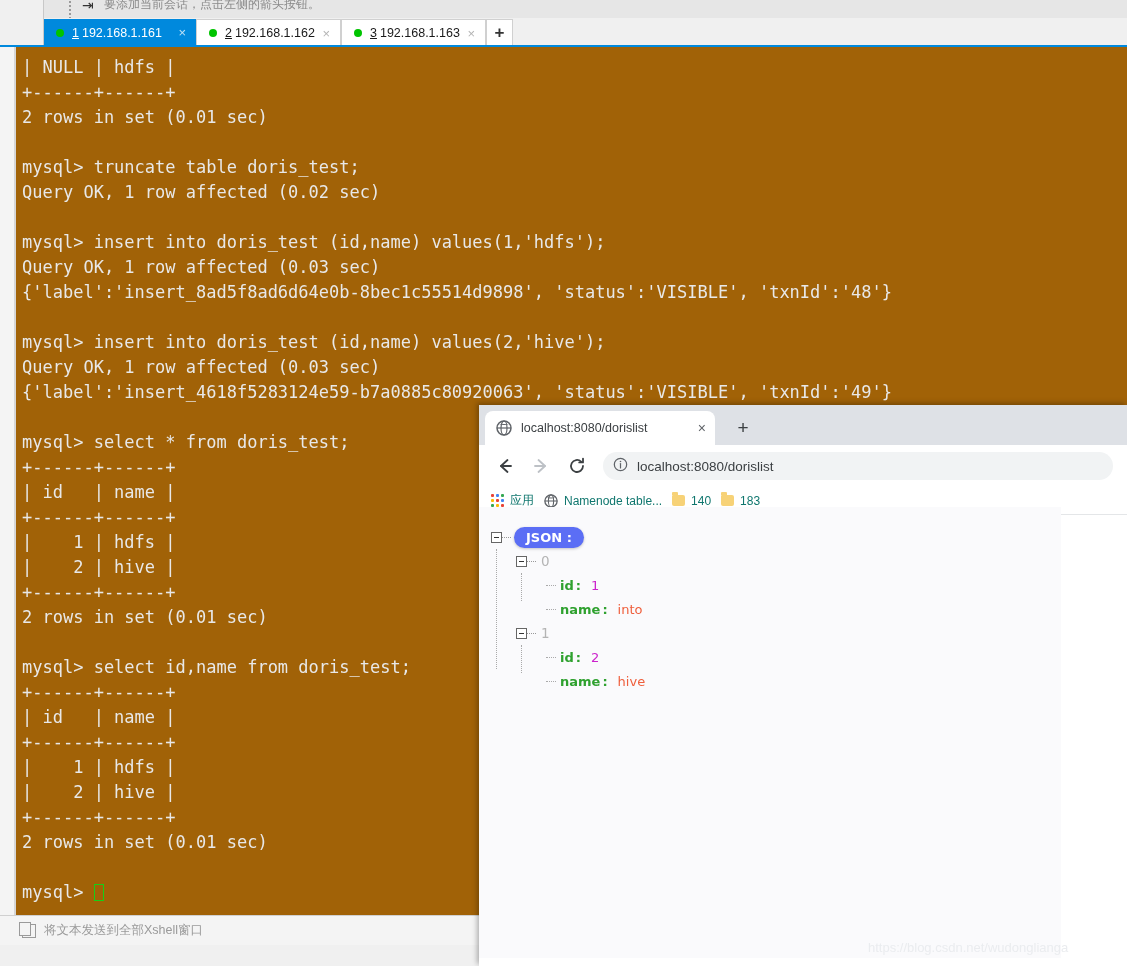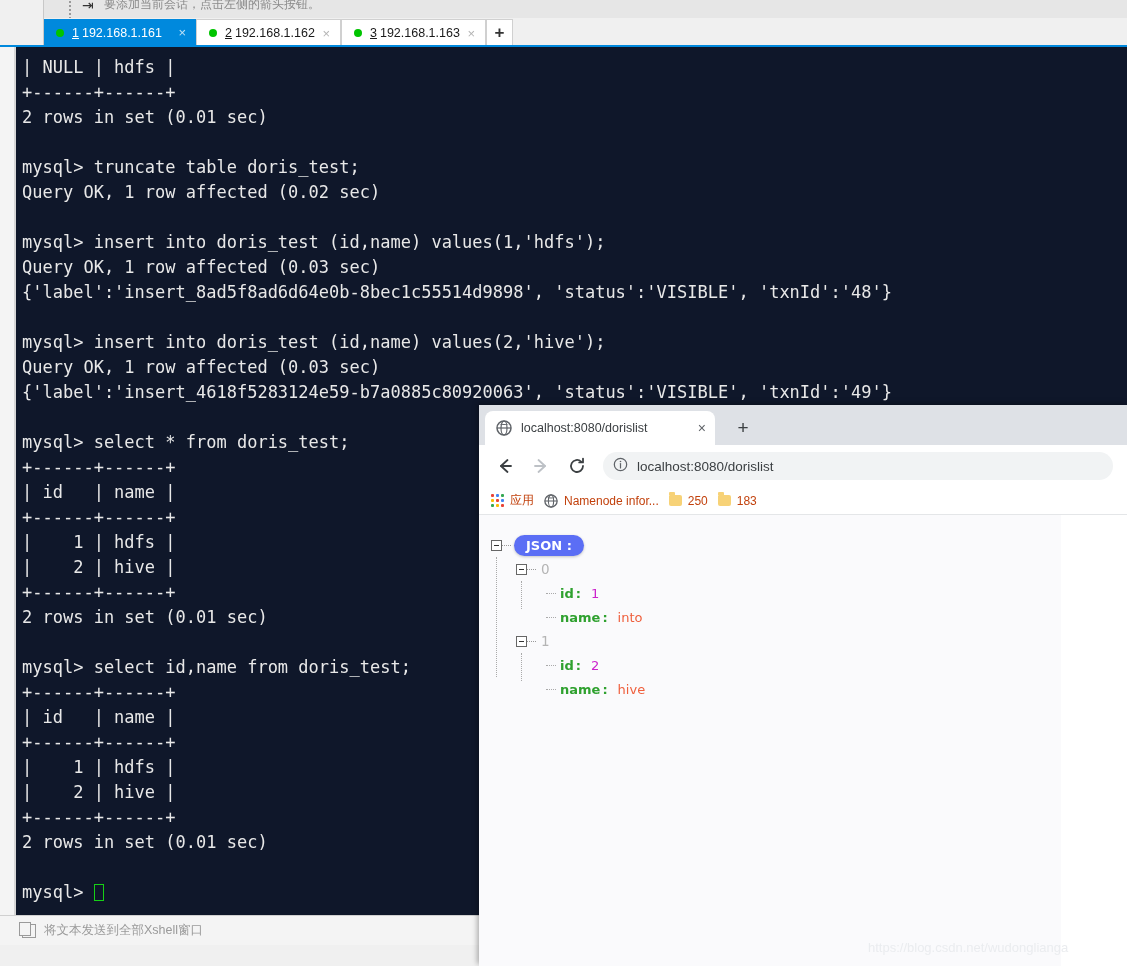--- a/index.html
+++ b/index.html
@@ -66,21 +66,21 @@
     display: flex; align-items: center; justify-content: center;
     font-size: 17px; color: #333; font-weight: 600;
   }
   #xshell-tabline {
     position: absolute; left: 0; top: 45px; width: 1127px; height: 2px; background: #0089dd;
   }
 
   
   #terminal {
     position: absolute; left: 0; top: 47px; width: 1127px; height: 868px;
-    background: #0f172a; overflow: hidden;
+    background: #a16207; overflow: hidden;
   }
   #terminal-left-gutter {
     position: absolute; left: 0; top: 0; width: 16px; height: 868px;
     background: #f4f4f4;
   }
   #terminal-left-gutter .g-edge {
     position: absolute; right: 0; top: 0; width: 2px; height: 868px; background: #d6d6d6;
   }
   #terminal-text {
     position: absolute; left: 22px; top: 8px;
@@ -159,39 +159,39 @@
     background: #f1f3f4; border-radius: 14px;
     display: flex; align-items: center;
   }
   #omnibox .info-ico { margin-left: 10px; margin-right: 9px; flex: none; }
   #omnibox .url { font-size: 13.5px; color: #3c4043; white-space: nowrap; }
   #chrome-bookmarks {
     position: absolute; left: 0; top: 82px; width: 648px; height: 28px;
     background: #ffffff; display: flex; align-items: center;
     border-bottom: 1px solid #e4e6e8;
   }
-  .bm-item { display: flex; align-items: center; margin-right: 10px; font-size: 12px; color: #c2410c; white-space: nowrap; }
+  .bm-item { display: flex; align-items: center; margin-right: 10px; font-size: 12px; color: #0f766e; white-space: nowrap; }
   #bm-apps { margin-left: 12px; }
   .apps-grid {
     width: 13px; height: 13px; margin-right: 6px; flex: none;
     display: grid; grid-template-columns: repeat(3, 3px); grid-template-rows: repeat(3, 3px);
     gap: 2px;
   }
   .apps-grid i { display: block; width: 3px; height: 3px; border-radius: 1px; }
   .globe-ico { width: 14px; height: 14px; margin-right: 6px; flex: none; }
   .folder-ico {
     width: 13px; height: 11px; margin-right: 6px; flex: none;
     background: #f7d277; border-radius: 1px 2px 2px 2px; position: relative;
   }
   .folder-ico::before {
     content: ""; position: absolute; left: 0; top: -3px; width: 6px; height: 3px;
     background: #f7d277; border-radius: 1px 1px 0 0;
   }
   #chrome-content {
-    position: absolute; left: 0; top: 110px; width: 582px; height: 451px;
+    position: absolute; left: 0; top: 102px; width: 582px; height: 451px;
     background: #fafafc; overflow: hidden;
   }
 
   
   #json-tree {
     position: absolute; left: 12px; top: 18px;
     font-family: "DejaVu Sans", sans-serif; font-size: 13px;
   }
   .jt-row { display: flex; align-items: center; height: 24px; position: relative; }
   .jt-toggle {
@@ -379,25 +379,25 @@
       </span>
       <span class="bm-item">
         <span class="globe-ico">
           <svg width="14" height="14" viewBox="0 0 16 16">
             <circle cx="8" cy="8" r="7" fill="none" stroke="#5f6368" stroke-width="1.5"></circle>
             <ellipse cx="8" cy="8" rx="3" ry="7" fill="none" stroke="#5f6368" stroke-width="1.2"></ellipse>
             <path d="M1 8 h14" stroke="#5f6368" stroke-width="1.2"></path>
             <path d="M3 4 Q8 6 13 4" fill="#5f6368"></path>
           </svg>
         </span>
-        <span>Namenode infor...</span>
+        <span>Namenode table...</span>
       </span>
       <span class="bm-item">
         <span class="folder-ico"></span>
-        <span>250</span>
+        <span>140</span>
       </span>
       <span class="bm-item">
         <span class="folder-ico"></span>
         <span>183</span>
       </span>
     </div>
 
     <div id="chrome-content">
       <div id="json-tree">
 

